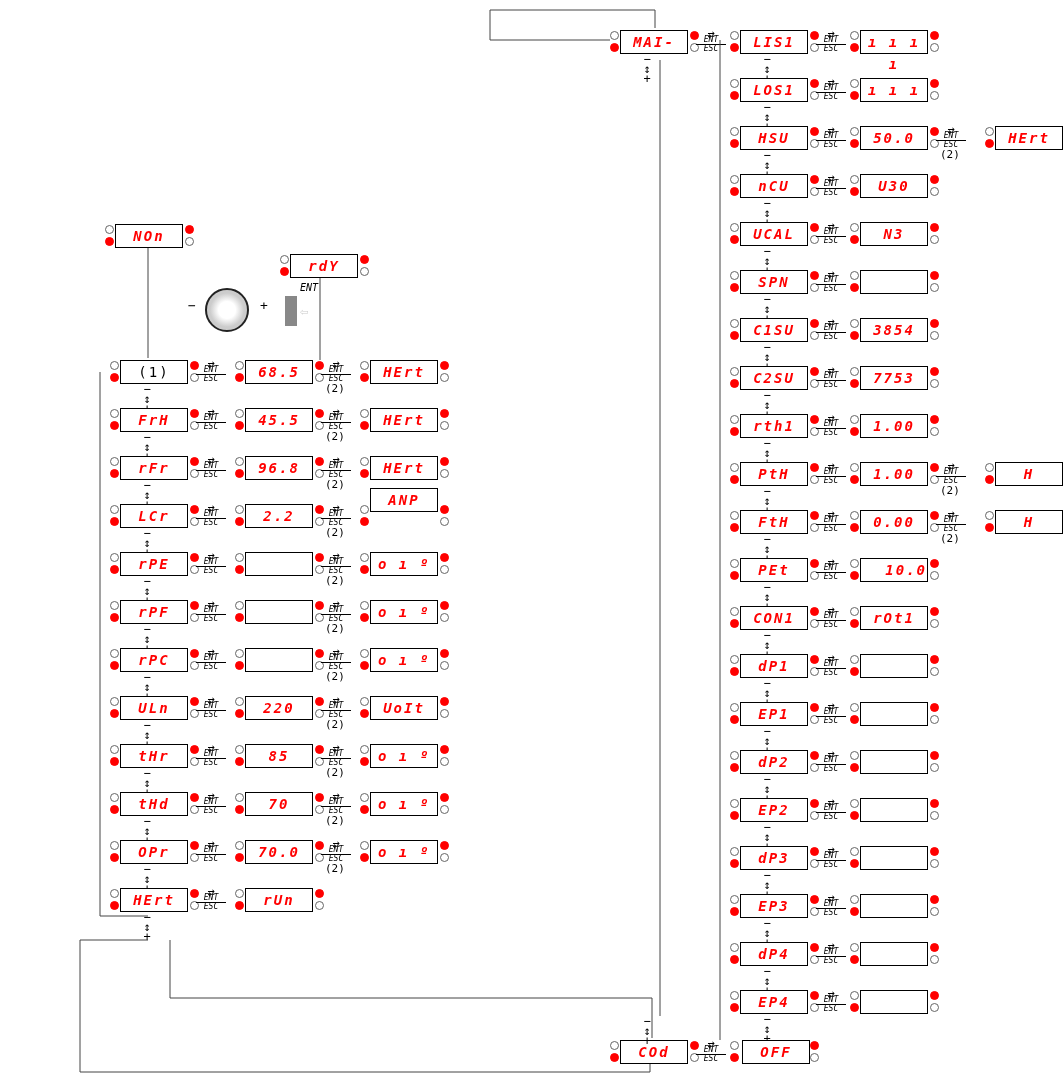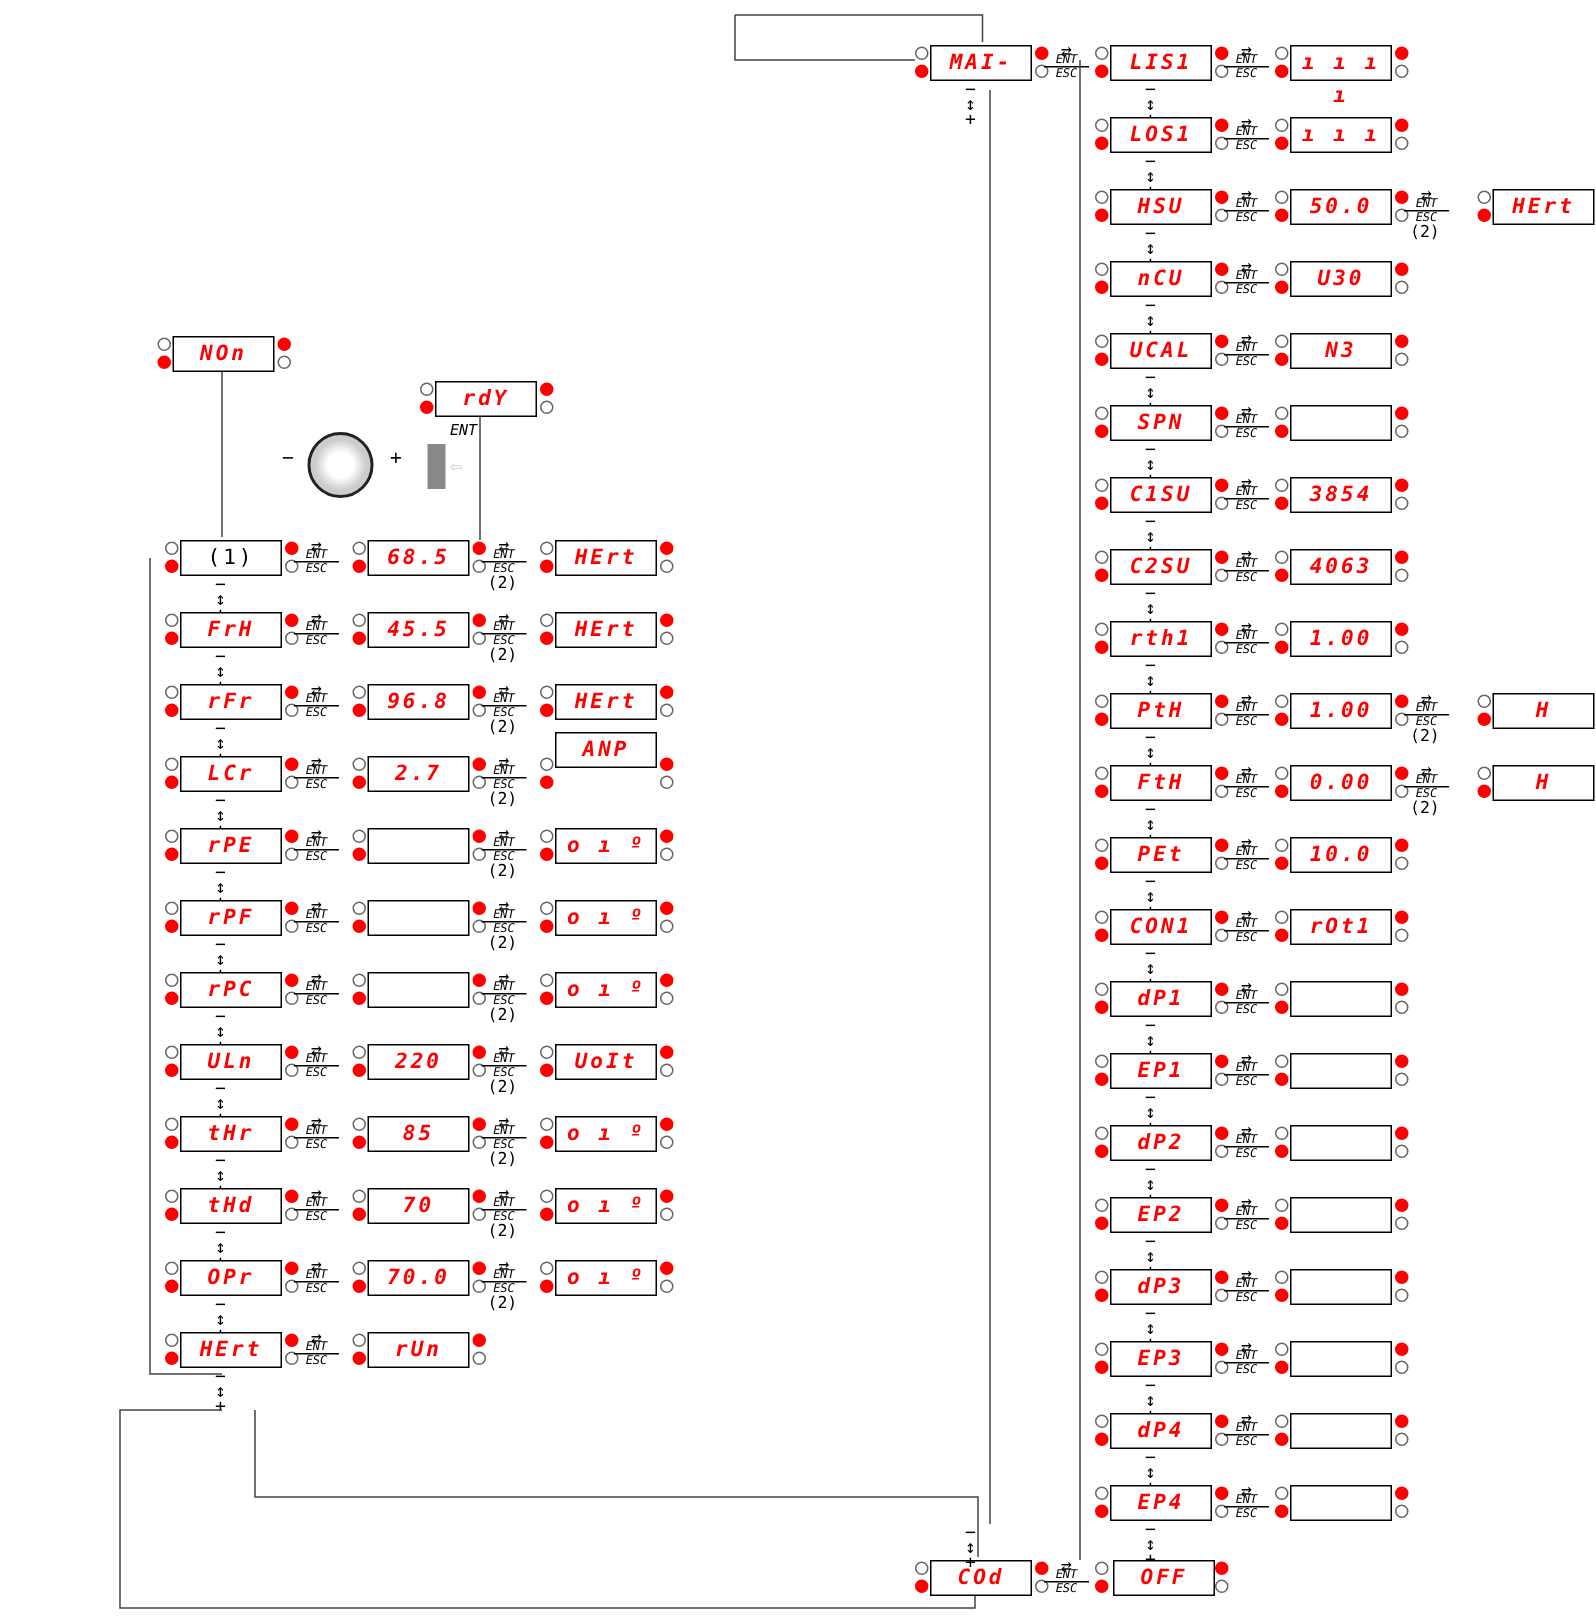--- a/index.html
+++ b/index.html
@@ -198,21 +198,21 @@
     <div class="plusminus" style="left: 140px; top: 480px;">−<br>↕<br>+</div>
     <div class="display" style="left: 120px; top: 504px;">LCr</div>
     <div class="led" style="left: 110px; top: 505px;"></div>
     <div class="led on" style="left: 110px; top: 517px;"></div>
     <div class="led on" style="left: 190px; top: 505px;"></div>
     <div class="led" style="left: 190px; top: 517px;"></div>
     <div class="arrows" style="left: 196px; top: 506px;">
       <span class="e">ENT</span>
       <span class="s">ESC</span>
     </div>
-    <div class="display" style="left: 245px; top: 504px;">2.7</div>
+    <div class="display" style="left: 245px; top: 504px;">2.2</div>
     <div class="led" style="left: 235px; top: 505px;"></div>
     <div class="led on" style="left: 235px; top: 517px;"></div>
     <div class="led on" style="left: 315px; top: 505px;"></div>
     <div class="led" style="left: 315px; top: 517px;"></div>
     <div class="arrows" style="left: 321px; top: 506px;">
       <span class="e">ENT</span>
       <span class="s">ESC</span>
     </div>
     <div class="note2" style="left: 325px; top: 526px;">(2)</div>
     <div class="display" style="left: 370px; top: 488px;">ANP</div>
@@ -511,21 +511,21 @@
     <div class="plusminus" style="left: 760px; top: 342px;">−<br>↕<br>+</div>
     <div class="display" style="left: 740px; top: 366px;">C2SU</div>
     <div class="led" style="left: 730px; top: 367px;"></div>
     <div class="led on" style="left: 730px; top: 379px;"></div>
     <div class="led on" style="left: 810px; top: 367px;"></div>
     <div class="led" style="left: 810px; top: 379px;"></div>
     <div class="arrows" style="left: 816px; top: 368px;">
       <span class="e">ENT</span>
       <span class="s">ESC</span>
     </div>
-    <div class="display" style="left: 860px; top: 366px;">4063</div>
+    <div class="display" style="left: 860px; top: 366px;">7753</div>
     <div class="led" style="left: 850px; top: 367px;"></div>
     <div class="led on" style="left: 850px; top: 379px;"></div>
     <div class="led on" style="left: 930px; top: 367px;"></div>
     <div class="led" style="left: 930px; top: 379px;"></div>
     <div class="plusminus" style="left: 760px; top: 390px;">−<br>↕<br>+</div>
     <div class="display" style="left: 740px; top: 414px;">rth1</div>
     <div class="led" style="left: 730px; top: 415px;"></div>
     <div class="led on" style="left: 730px; top: 427px;"></div>
     <div class="led on" style="left: 810px; top: 415px;"></div>
     <div class="led" style="left: 810px; top: 427px;"></div>
@@ -587,21 +587,21 @@
     <div class="plusminus" style="left: 760px; top: 534px;">−<br>↕<br>+</div>
     <div class="display" style="left: 740px; top: 558px;">PEt</div>
     <div class="led" style="left: 730px; top: 559px;"></div>
     <div class="led on" style="left: 730px; top: 571px;"></div>
     <div class="led on" style="left: 810px; top: 559px;"></div>
     <div class="led" style="left: 810px; top: 571px;"></div>
     <div class="arrows" style="left: 816px; top: 560px;">
       <span class="e">ENT</span>
       <span class="s">ESC</span>
     </div>
-    <div class="display" style="left: 860px; top: 558px;">10.0</div>
+    <div class="display" style="left: 860px; top: 558px; text-align: right;">10.0</div>
     <div class="led" style="left: 850px; top: 559px;"></div>
     <div class="led on" style="left: 850px; top: 571px;"></div>
     <div class="led on" style="left: 930px; top: 559px;"></div>
     <div class="led" style="left: 930px; top: 571px;"></div>
     <div class="plusminus" style="left: 760px; top: 582px;">−<br>↕<br>+</div>
     <div class="display" style="left: 740px; top: 606px;">CON1</div>
     <div class="led" style="left: 730px; top: 607px;"></div>
     <div class="led on" style="left: 730px; top: 619px;"></div>
     <div class="led on" style="left: 810px; top: 607px;"></div>
     <div class="led" style="left: 810px; top: 619px;"></div>

